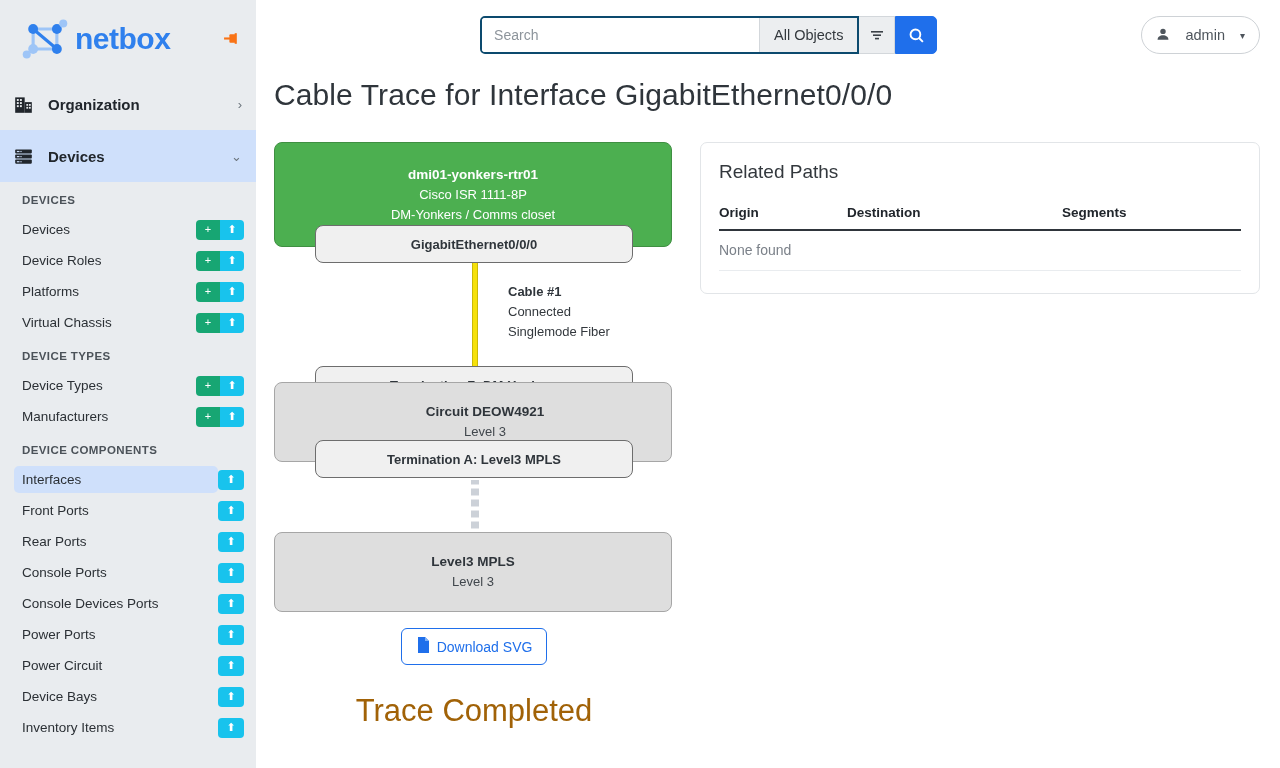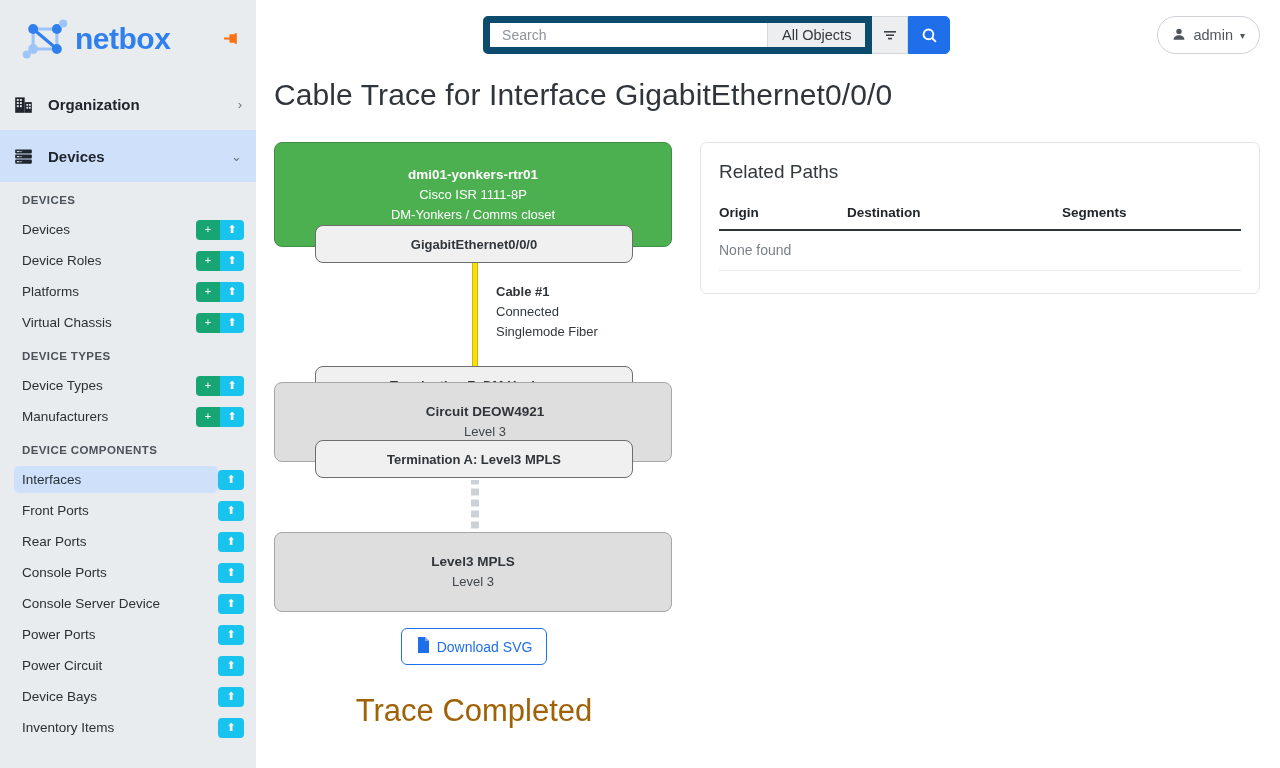--- a/index.html
+++ b/index.html
@@ -79,21 +79,21 @@
   
   .main { flex: 1 1 auto; height: 768px; background: #fff; position: relative; overflow: hidden; }
   .topbar {
     height: 70px; display: flex; align-items: center;
     padding: 0 20px;
   }
   .search-wrap { margin: 0 auto; display: flex; align-items: center; }
   .search-box {
     display: flex; align-items: stretch;
     height: 38px;
-    border: 7px solid #0c4a6e; border-radius: 5px 0 0 5px;
+    border: 2px solid #0c4a6e; border-radius: 5px 0 0 5px;
     background: #fff; overflow: hidden;
   }
   .search-input {
     width: 277px; border: none; outline: none;
     padding: 0 12px; font-size: 14px; color: #33383d;
     font-family: "Liberation Sans", sans-serif;
     background: #fff;
   }
   .search-input::placeholder { color: #8d949b; }
   .obj-select {
@@ -108,21 +108,21 @@
     border: 1px solid #d3d7db; border-left: none;
     color: #3b4148; cursor: pointer;
   }
   .search-btn {
     display: flex; align-items: center; justify-content: center;
     width: 42px; height: 38px; background: #1f6feb;
     border: 1px solid #1f6feb; border-radius: 0 5px 5px 0;
     color: #fff; cursor: pointer;
   }
   .user-btn {
-    display: flex; align-items: center; gap: 7px;
+    display: flex; align-items: center; gap: 15px;
     height: 38px; padding: 0 14px;
     border: 1px solid #ced2d6; border-radius: 19px;
     background: #fff; color: #4e555c; font-size: 14.5px;
     cursor: pointer;
   }
 
   .page-title {
     font-size: 30px; color: #2f353b; font-weight: 400;
     padding: 8px 0 0 18px; letter-spacing: .1px;
   }
@@ -174,21 +174,21 @@
   .cable-seg {
     height: 104px; position: relative;
     margin-top: -1px;
   }
   .cable-line {
     position: absolute; left: 198px; top: 0;
     width: 6px; height: 104px; background: #f6e10a;
     border-left: 1px solid #c9b908; border-right: 1px solid #c9b908;
   }
   .cable-label {
-    position: absolute; left: 222px; top: 20px;
+    position: absolute; left: 234px; top: 20px;
     text-align: left;
   }
   .cable-label .cl-title { font-size: 13px; font-weight: 700; color: #2f353b; line-height: 20px; }
   .cable-label .cl-line { font-size: 13px; color: #33383d; line-height: 20px; }
 
   
   .dot-seg { height: 54px; position: relative; }
   .dot-seg .dots {
     position: absolute; left: 197px; top: 2px;
     width: 8px; height: 50px;
@@ -392,21 +392,21 @@
     <div class="nav-item">
       <span class="ni-hit">
         <span class="ni-label">Console Ports</span>
       </span>
       <span class="btn-pair">
         <button class="mini-btn imp solo">⬆</button>
       </span>
     </div>
     <div class="nav-item">
       <span class="ni-hit">
-        <span class="ni-label">Console Server Device</span>
+        <span class="ni-label">Console Devices Ports</span>
       </span>
       <span class="btn-pair">
         <button class="mini-btn imp solo">⬆</button>
       </span>
     </div>
     <div class="nav-item">
       <span class="ni-hit">
         <span class="ni-label">Power Ports</span>
       </span>
       <span class="btn-pair">

